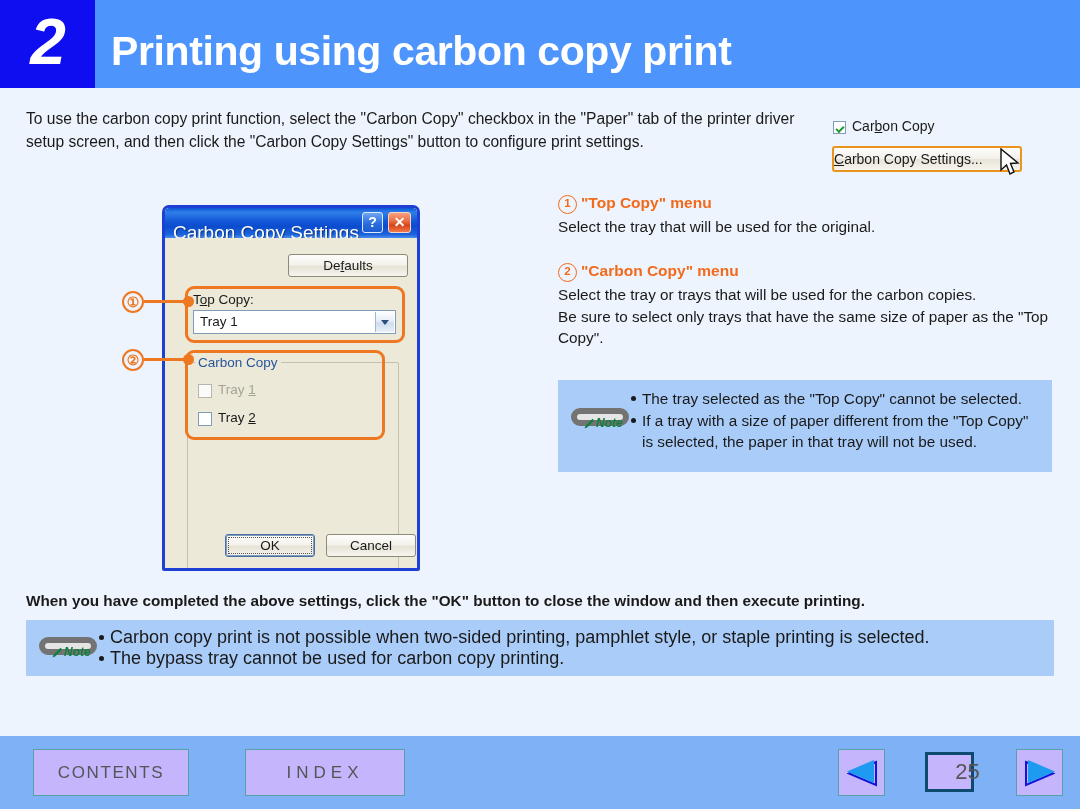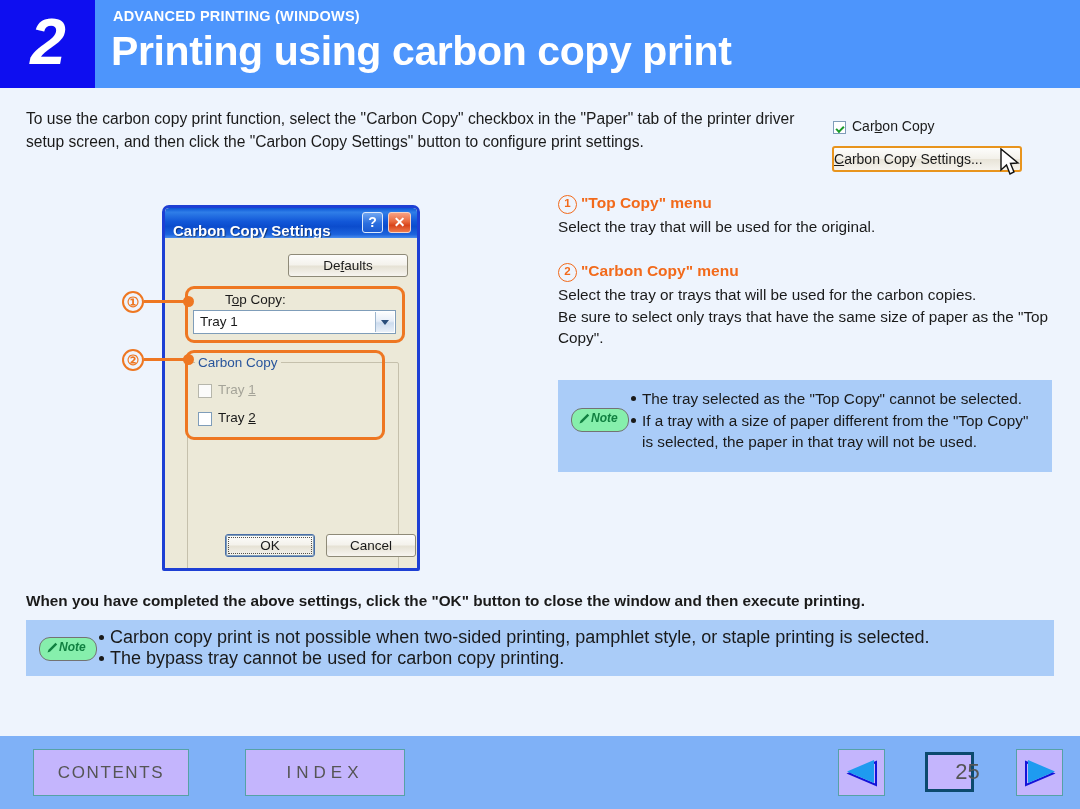--- a/index.html
+++ b/index.html
@@ -100,21 +100,21 @@
     box-sizing: border-box;
     overflow: hidden;
   }
   .dlg-titlebar {
     position: absolute; left: 0; top: 0; right: 0; height: 30px;
     background: linear-gradient(180deg,#0a55d6 0%,#2f7ee8 14%,#1257d8 45%,#0b4ccd 62%,#1c63dc 88%,#4a8ef0 100%);
     border-radius: 4px 4px 0 0;
   }
   .dlg-title {
     position: absolute; left: 8px; top: 14px;
-    font-size: 15px; font-weight: bold; color: #ffffff;
+    font-size: 19px; font-weight: normal; color: #ffffff;
     text-shadow: 1px 1px 1px rgba(0,0,0,.45);
   }
   .dlg-help-btn {
     position: absolute; right: 34px; top: 4px;
     width: 21px; height: 21px; border-radius: 3px;
     background: linear-gradient(180deg,#6fa7f2 0%,#2b6ede 55%,#1c5bd1 100%);
     border: 1px solid #dce9fb;
     box-sizing: border-box;
     color: #ffffff; font-size: 14px; font-weight: bold;
     text-align: center; line-height: 19px;
@@ -149,21 +149,21 @@
     position: absolute;
     border: 3px solid #ee7722;
     border-radius: 9px;
     box-sizing: border-box;
     pointer-events: none;
   }
   .ring-top { left: 20px; top: 48px; width: 220px; height: 57px; }
   .ring-cc  { left: 20px; top: 112px; width: 200px; height: 90px; }
 
   .field-label {
-    position: absolute; font-size: 13.5px; color: #1a1a1a; margin-left: 32px;
+    position: absolute; font-size: 13.5px; color: #1a1a1a;
   }
   .lbl-topcopy { left: 28px; top: 54px; }
   .combo {
     position: absolute; left: 28px; top: 72px;
     width: 203px; height: 24px;
     background: #ffffff;
     border: 1px solid #7f9db9;
     box-sizing: border-box;
   }
   .combo-text {
@@ -274,25 +274,25 @@
 
   
   .notebox {
     position: absolute;
     background: #aaccf8;
   }
   .note-right { left: 558px; top: 380px; width: 494px; height: 92px; }
   .note-bottom { left: 26px; top: 620px; width: 1028px; height: 56px; }
   .note-icon {
     position: absolute;
-    width: 58px; height: 24px;
-    border: 1px solid #737373;
+    width: 58px; height: 18px;
+    border: 6px solid #737373;
     border-radius: 11px;
     box-sizing: border-box;
-    background: #86efac;
+    background: #e5e5e5;
   }
   .note-icon-pencil {
     position: absolute; left: 6px; top: 4px; width: 12px; height: 12px;
   }
   .note-icon-text {
     position: absolute; left: 19px; top: 2px;
     font-size: 12px; font-weight: bold; font-style: italic; color: #108040;
   }
   .note-list {
     position: absolute;
@@ -345,21 +345,20 @@
     border: 3px solid #0c4a6e; border-radius: 0;
     font-size: 22px; color: #555555; padding-left: 36px; }
 </style>
 </head>
 <body>
 
 <div class="header">
   <div class="chapter-block">
     <div class="chapter-num">2</div>
   </div>
-  <div class="header-eyebrow">ADVANCED PRINTING (WINDOWS)</div>
   <div class="header-title">Printing using carbon copy print</div>
 </div>
 
 <div class="intro">To use the carbon copy print function, select the "Carbon Copy" checkbox in the "Paper" tab of the printer driver setup screen, and then click the "Carbon Copy Settings" button to configure print settings.</div>
 
 <div class="snippet">
   <div class="snip-check-row">
     <span class="xp-checkbox checked"></span>
     <span class="snip-check-label"><span>Car</span><u class="acc">b</u><span>on Copy</span></span>
   </div>

